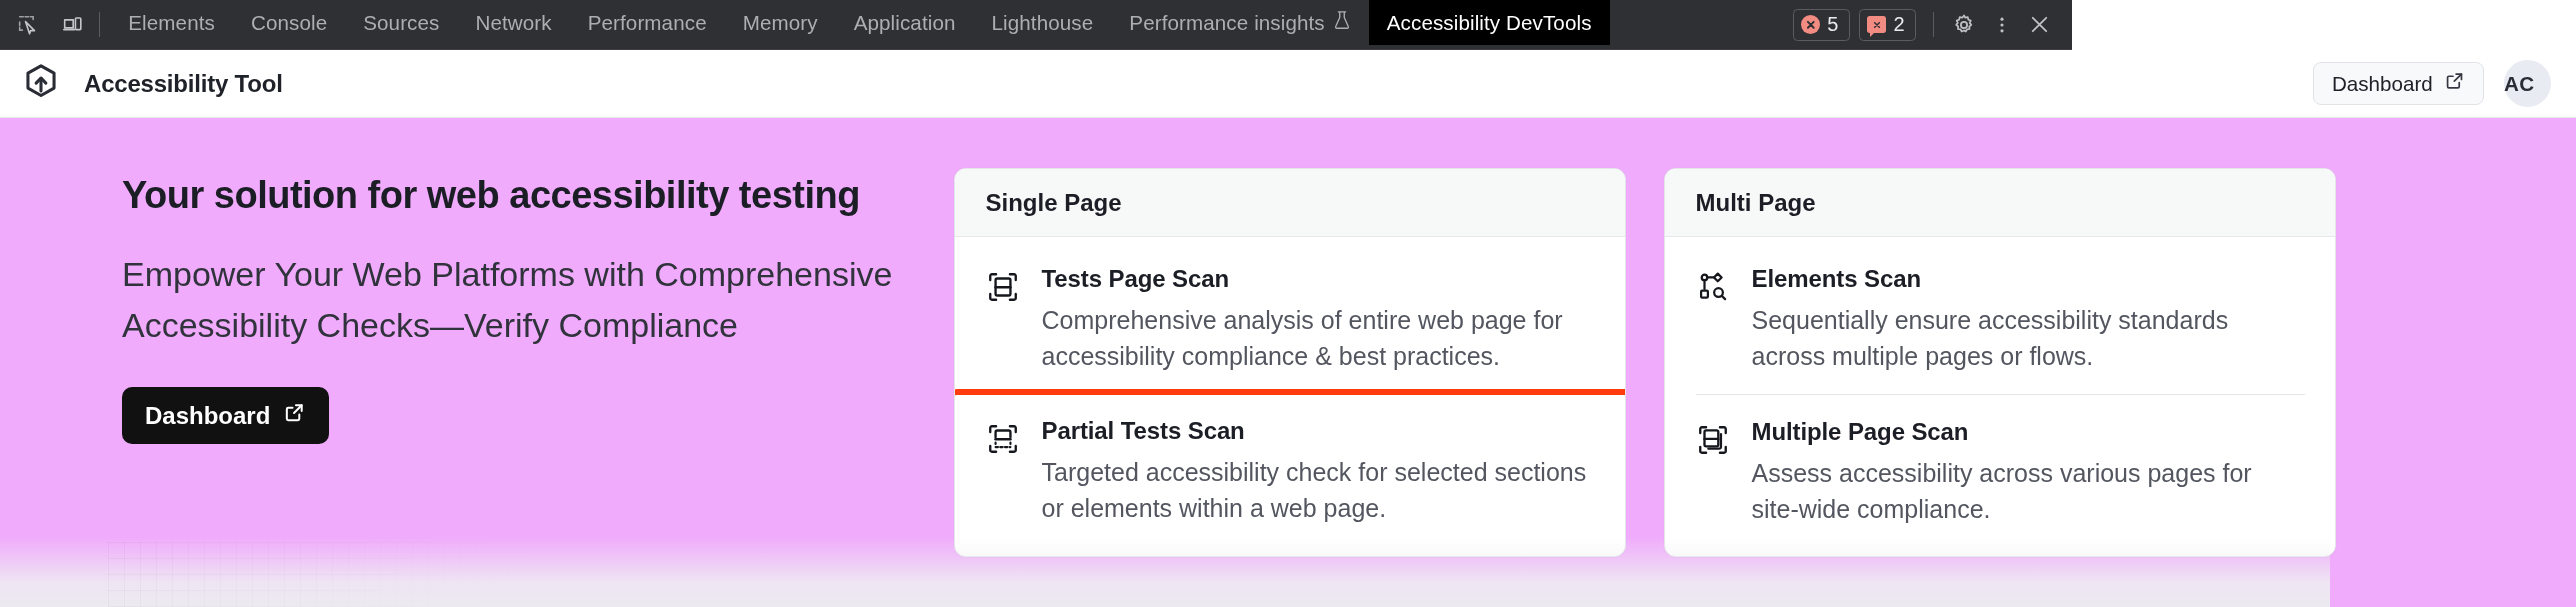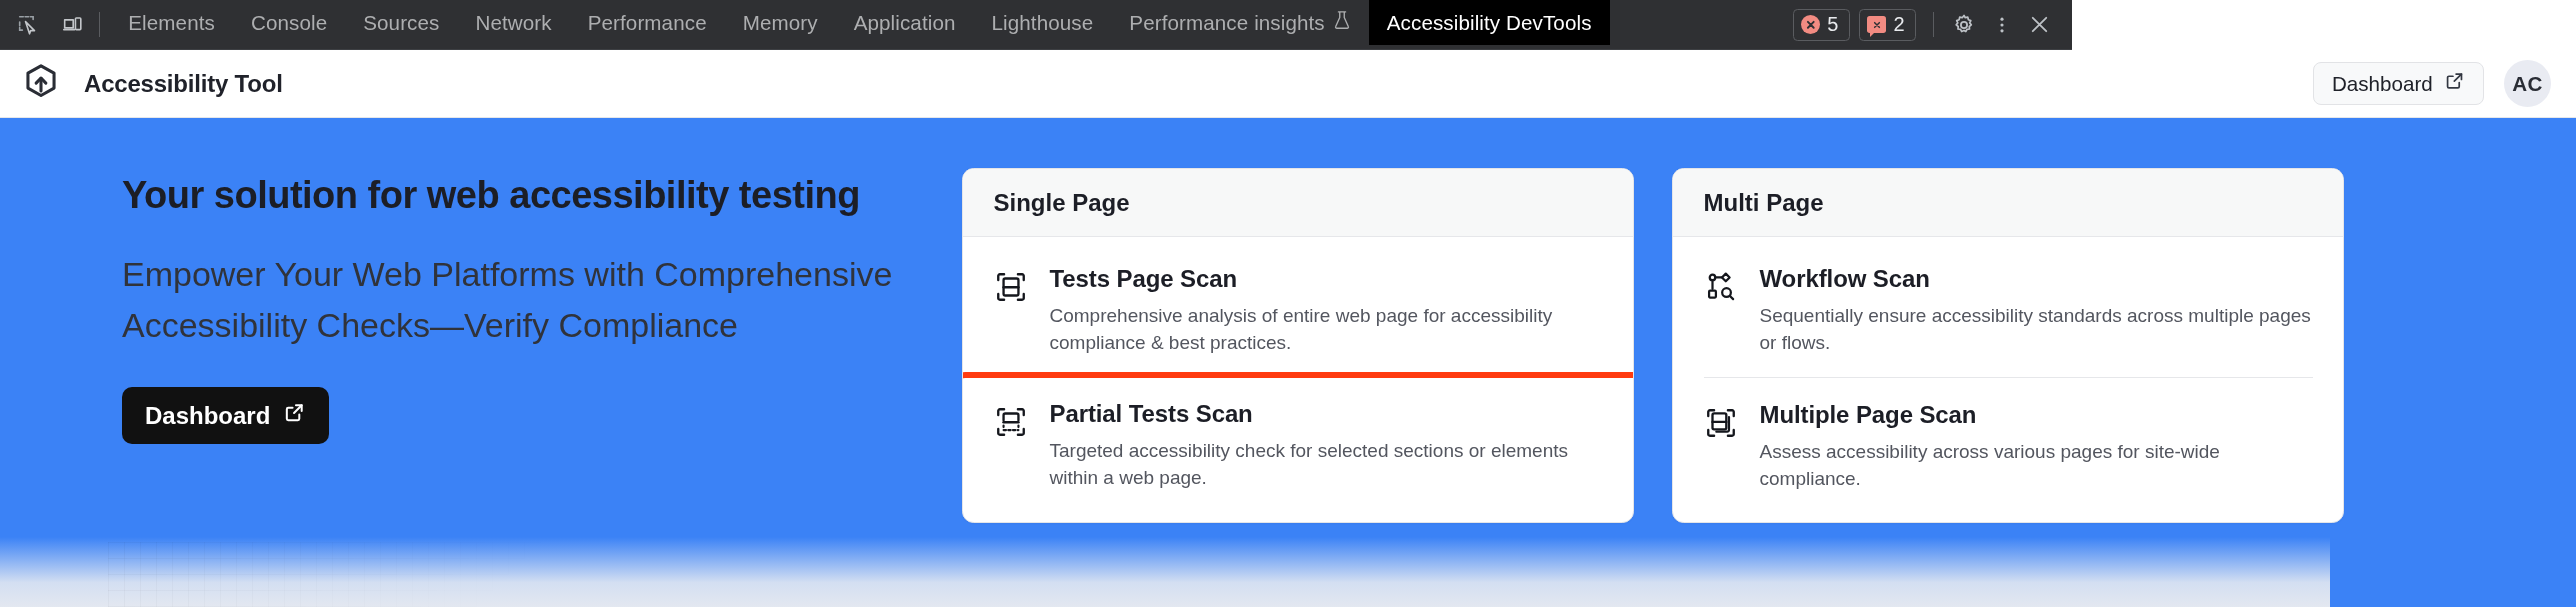--- a/index.html
+++ b/index.html
@@ -152,33 +152,33 @@
     border-radius: 8px;
     background: #f8f9fa;
     font-size: 20.6px;
     color: #20222a;
     white-space: nowrap;
   }
   .avatar {
     width: 47px; height: 47px;
     border-radius: 50%;
     background: #e9ebf2;
-    display: flex; align-items: center; justify-content: center;
+    display: flex; align-items: center; 
     font-size: 20.6px;
     font-weight: bold;
     color: #2a2d35;
     letter-spacing: 0.4px;
   }
 
   
   .main {
     position: relative;
     width: 2576px;
     height: 489px;
-    background: #3b82f6;
+    background: #f0abfc;
     display: flex;
     align-items: flex-start;
     padding: 50px 0 0 0;
     overflow: hidden;
   }
   .bottom-fade {
     position: absolute;
     left: 0; bottom: 0;
     width: 2330px;
     height: 70px;
@@ -246,21 +246,21 @@
     border: 0.9px solid #e3e4e7;
     border-radius: 10px;
     font-size: 24px;
     white-space: nowrap;
   }
 
   
   .cards {
     display: flex;
     gap: 38px;
-    margin-left: 12px;
+    margin-left: 4px;
   }
   .card {
     width: 672px;
     background: #ffffff;
     border: 0.9px solid #e4e5e8;
     border-radius: 11.6px;
     overflow: hidden;
     box-shadow: 0 0.9px 1.8px rgba(16,24,40,0.04);
   }
   .card-head {
@@ -289,21 +289,21 @@
     padding-top: 4.5px;
   }
   .scan-title {
     font-size: 24px;
     font-weight: bold;
     color: #1c1e26;
     margin-bottom: 10px;
     letter-spacing: -0.1px;
   }
   .scan-desc {
-    font-size: 19px;
+    font-size: 25px;
     color: #53565f;
     line-height: 1.42;
     max-width: 573px;
   }
   .item-divider {
     height: 0.9px;
     background: #e6e7ea;
     margin: 0 30.5px;
   }
 
@@ -533,21 +533,21 @@
               <circle cx="8" cy="7" r="2.6" stroke="#15171d" stroke-width="2.1"></circle>
               <path d="M20.5 3.4l3.6 3.6-3.6 3.6L16.9 7z" stroke="#15171d" stroke-width="2.1" stroke-linejoin="round"></path>
               <path d="M10.6 7h6.3" stroke="#15171d" stroke-width="2.1" stroke-linecap="round"></path>
               <path d="M8 9.6v8.2" stroke="#15171d" stroke-width="2.1" stroke-linecap="round"></path>
               <rect x="4.8" y="19.5" width="6.4" height="6.4" rx="0.9" stroke="#15171d" stroke-width="2.1"></rect>
               <circle cx="21.2" cy="21.2" r="4.1" stroke="#15171d" stroke-width="2.1"></circle>
               <path d="M24.4 24.4l3 3" stroke="#15171d" stroke-width="2.1" stroke-linecap="round"></path>
             </svg>
           </span>
           <div>
-            <div class="scan-title">Workflow Scan</div>
+            <div class="scan-title">Elements Scan</div>
             <div class="scan-desc">Sequentially ensure accessibility standards across multiple pages or flows.</div>
           </div>
         </div>
 
         <div class="item-divider"></div>
 
         <div class="scan-item">
           <span class="ic">
             <svg width="34" height="34" viewBox="0 0 32 32" fill="none">
               <path d="M4 9.5V5.5a1.5 1.5 0 011.5-1.5h4" stroke="#15171d" stroke-width="2.2" stroke-linecap="round" stroke-linejoin="round"></path>

